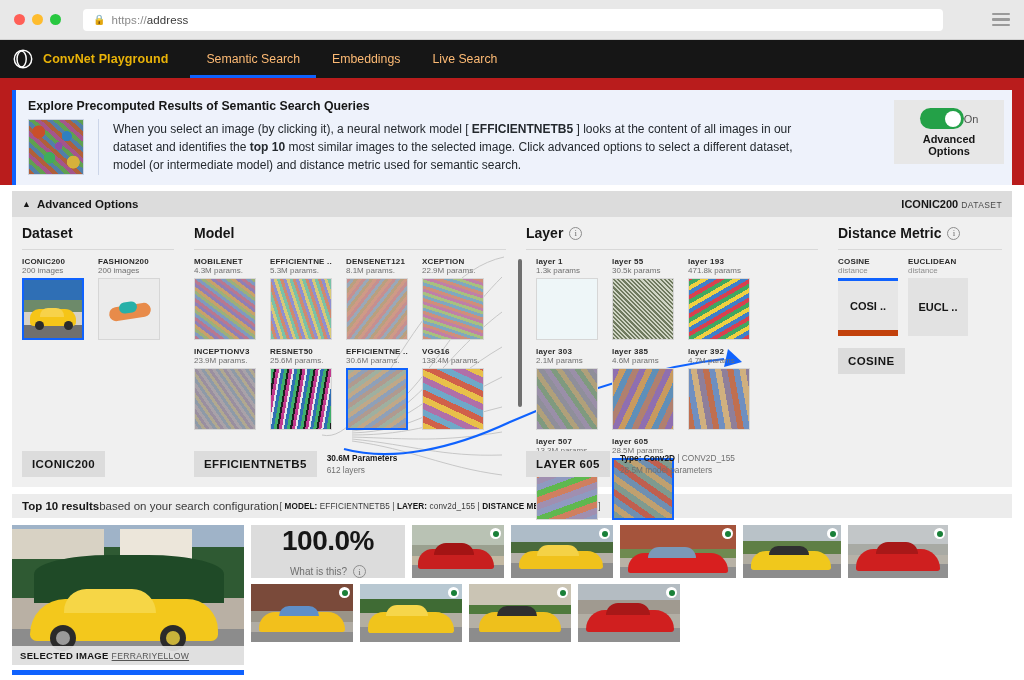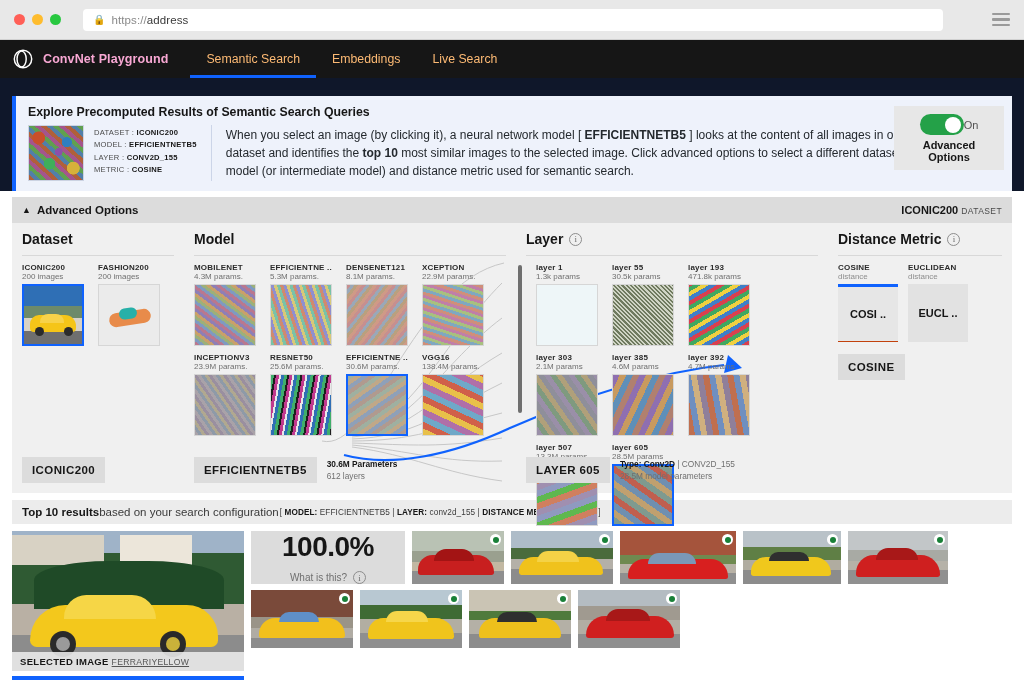--- a/index.html
+++ b/index.html
@@ -33,33 +33,33 @@
   .hamburger { display: flex; flex-direction: column; gap: 3px; margin-left: auto; }
   .hamburger span { display: block; width: 18px; height: 2.5px; background: #9a9a9a; border-radius: 1px; }
 
   
   .appnav {
     height: 38px; background: #161616; display: flex; align-items: center;
     padding-left: 12px; position: relative;
   }
   .logo-wrap { display: flex; align-items: center; gap: 9px; }
   .logo-mark { width: 22px; height: 22px; }
-  .brand { color: #f9a8d4; font-size: 12.5px; font-weight: bold; letter-spacing: .1px; }
+  .brand { color: #eab308; font-size: 12.5px; font-weight: bold; letter-spacing: .1px; }
   .navitems { display: flex; align-items: center; margin-left: 22px; height: 100%; }
   .navitem {
     color: #fdba74; font-size: 12.3px; padding: 0 16px; height: 100%;
     display: flex; align-items: center; cursor: pointer; position: relative;
   }
   .navitem.active::after {
     content: ""; position: absolute; left: 0; right: 0; bottom: 0;
     height: 3px; background: #0f62fe;
   }
 
   
-  .banner-wrap { padding: 18px 12px 0 12px; background: #0f172a; }
+  .banner-wrap { padding: 12px 12px 0 12px; background: #b91c1c; }
   .banner {
     background: #eef2fb; border-left: 4px solid #0f62fe;
     padding: 9px 10px 10px 12px; position: relative; min-height: 76px;
   }
   .banner-title { font-size: 12.3px; font-weight: bold; color: #161616; margin-bottom: 6px; }
   .banner-body { display: flex; align-items: flex-start; gap: 10px; }
   .banner-thumb {
     width: 56px; height: 56px; flex: none;
     background:
       radial-gradient(circle at 18% 22%, #c94f2a 0 10%, transparent 11%),
@@ -135,21 +135,21 @@
   .lyr-scroll { position: absolute; left: 2px; top: 34px; width: 4px; height: 148px; background: #6f6f6f; border-radius: 2px; }
 
   .metric-card { width: 62px; }
   .metric-card .t { font-size: 8px; font-weight: bold; color: #2a2a2a; letter-spacing: .2px; }
   .metric-card .s { font-size: 8px; color: #8d8d8d; margin-bottom: 3px; }
   .metric-box {
     width: 60px; height: 58px; background: #e2e2e2; display: flex;
     align-items: center; justify-content: center;
     font-size: 11px; font-weight: bold; color: #161616;
   }
-  .metric-card.sel .metric-box { border-top: 3px solid #0f62fe; border-bottom: 1px solid #c2410c; background: #e6e6e6; }
+  .metric-card.sel .metric-box { border-top: 3px solid #0f62fe; border-bottom: 6px solid #c2410c; background: #e6e6e6; }
 
   svg.wires { position: absolute; left: 0; top: 0; width: 100%; height: 100%; pointer-events: none; }
 
   
   .res-bar {
     margin: 7px 12px 0 12px; background: #ececec; height: 24px;
     display: flex; align-items: center; padding: 0 10px; gap: 0;
   }
   .res-bar .lead { font-size: 11.5px; font-weight: bold; color: #161616; }
   .res-bar .mid { font-size: 11.5px; color: #3a3a3a; }
@@ -219,26 +219,20 @@
     <div class="navitem">Embeddings</div>
     <div class="navitem">Live Search</div>
   </div>
 </div>
 
 <div class="banner-wrap">
   <div class="banner">
     <div class="banner-title">Explore Precomputed Results of Semantic Search Queries</div>
     <div class="banner-body">
       <div class="banner-thumb"></div>
-      <div class="meta-list">
-        <div><span>DATASET :</span> <b>ICONIC200</b></div>
-        <div><span>MODEL :</span> <b>EFFICIENTNETB5</b></div>
-        <div><span>LAYER :</span> <b>CONV2D_155</b></div>
-        <div><span>METRIC :</span> <b>COSINE</b></div>
-      </div>
       <div class="divider-v"></div>
       <div class="banner-text"><span>When you select an image (by clicking it), a neural network model [ </span><b>EFFICIENTNETB5</b><span> ] looks at the content of all images in our dataset and identifies the </span><b>top 10</b><span> most similar images to the selected image. Click advanced options to select a different dataset, model (or intermediate model) and distance metric used for semantic search.</span></div>
     </div>
     <div class="toggle-box">
       <div class="tg-row">
         <div class="tg">
             <span class="knob"></span>
           </div>
         <span class="tg-label">On</span>
       </div>

